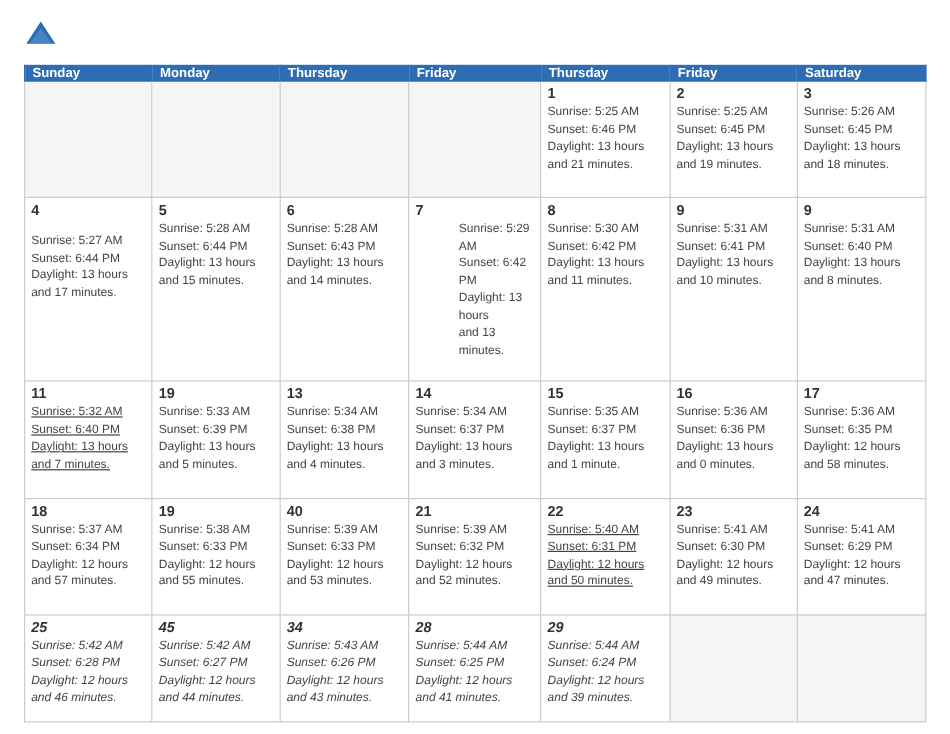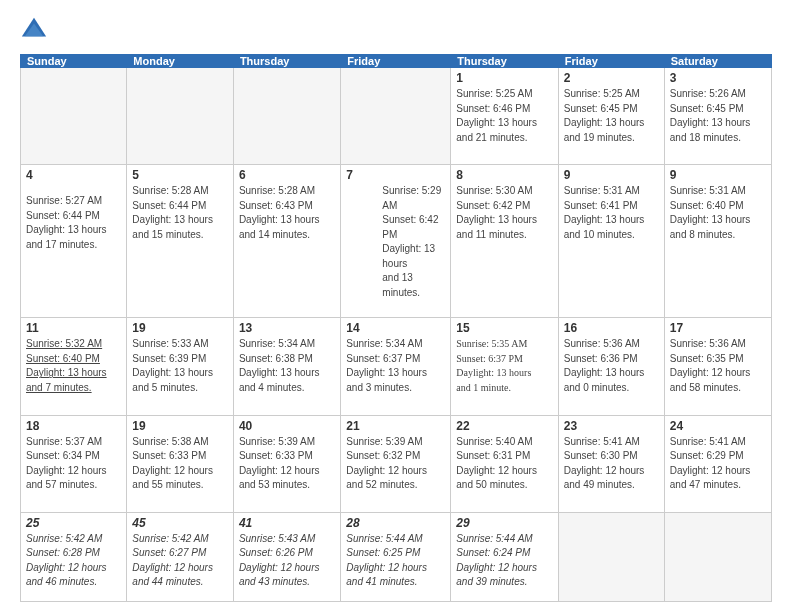--- a/index.html
+++ b/index.html
@@ -231,21 +231,21 @@
           </td>
           <td>
             <span class="day-num">14</span>
             <div class="day-detail" style="white-space: pre-line;">Sunrise: 5:34 AM
 Sunset: 6:37 PM
 Daylight: 13 hours
 and 3 minutes.</div>
           </td>
           <td>
             <span class="day-num">15</span>
-            <div class="day-detail" style="white-space: pre-line; font-family: Liberation Serif, serif;">Sunrise: 5:35 AM
+            <div class="day-detail" style="white-space: pre-line;">Sunrise: 5:35 AM
 Sunset: 6:37 PM
 Daylight: 13 hours
 and 1 minute.</div>
           </td>
           <td>
             <span class="day-num">16</span>
             <div class="day-detail" style="white-space: pre-line;">Sunrise: 5:36 AM
 Sunset: 6:36 PM
 Daylight: 13 hours
 and 0 minutes.</div>
@@ -282,21 +282,21 @@
           </td>
           <td>
             <span class="day-num">21</span>
             <div class="day-detail" style="white-space: pre-line;">Sunrise: 5:39 AM
 Sunset: 6:32 PM
 Daylight: 12 hours
 and 52 minutes.</div>
           </td>
           <td>
             <span class="day-num">22</span>
-            <div class="day-detail" style="white-space: pre-line;">Sunrise: 5:40 AM
+            <div class="day-detail" style="white-space: pre-line; text-decoration: underline;">Sunrise: 5:40 AM
 Sunset: 6:31 PM
 Daylight: 12 hours
 and 50 minutes.</div>
           </td>
           <td>
             <span class="day-num">23</span>
             <div class="day-detail" style="white-space: pre-line;">Sunrise: 5:41 AM
 Sunset: 6:30 PM
 Daylight: 12 hours
 and 49 minutes.</div>
@@ -318,21 +318,21 @@
 and 46 minutes.</div>
           </td>
           <td>
             <span class="day-num">45</span>
             <div class="day-detail" style="white-space: pre-line;">Sunrise: 5:42 AM
 Sunset: 6:27 PM
 Daylight: 12 hours
 and 44 minutes.</div>
           </td>
           <td>
-            <span class="day-num">41</span>
+            <span class="day-num">34</span>
             <div class="day-detail" style="white-space: pre-line;">Sunrise: 5:43 AM
 Sunset: 6:26 PM
 Daylight: 12 hours
 and 43 minutes.</div>
           </td>
           <td>
             <span class="day-num">28</span>
             <div class="day-detail" style="white-space: pre-line;">Sunrise: 5:44 AM
 Sunset: 6:25 PM
 Daylight: 12 hours

